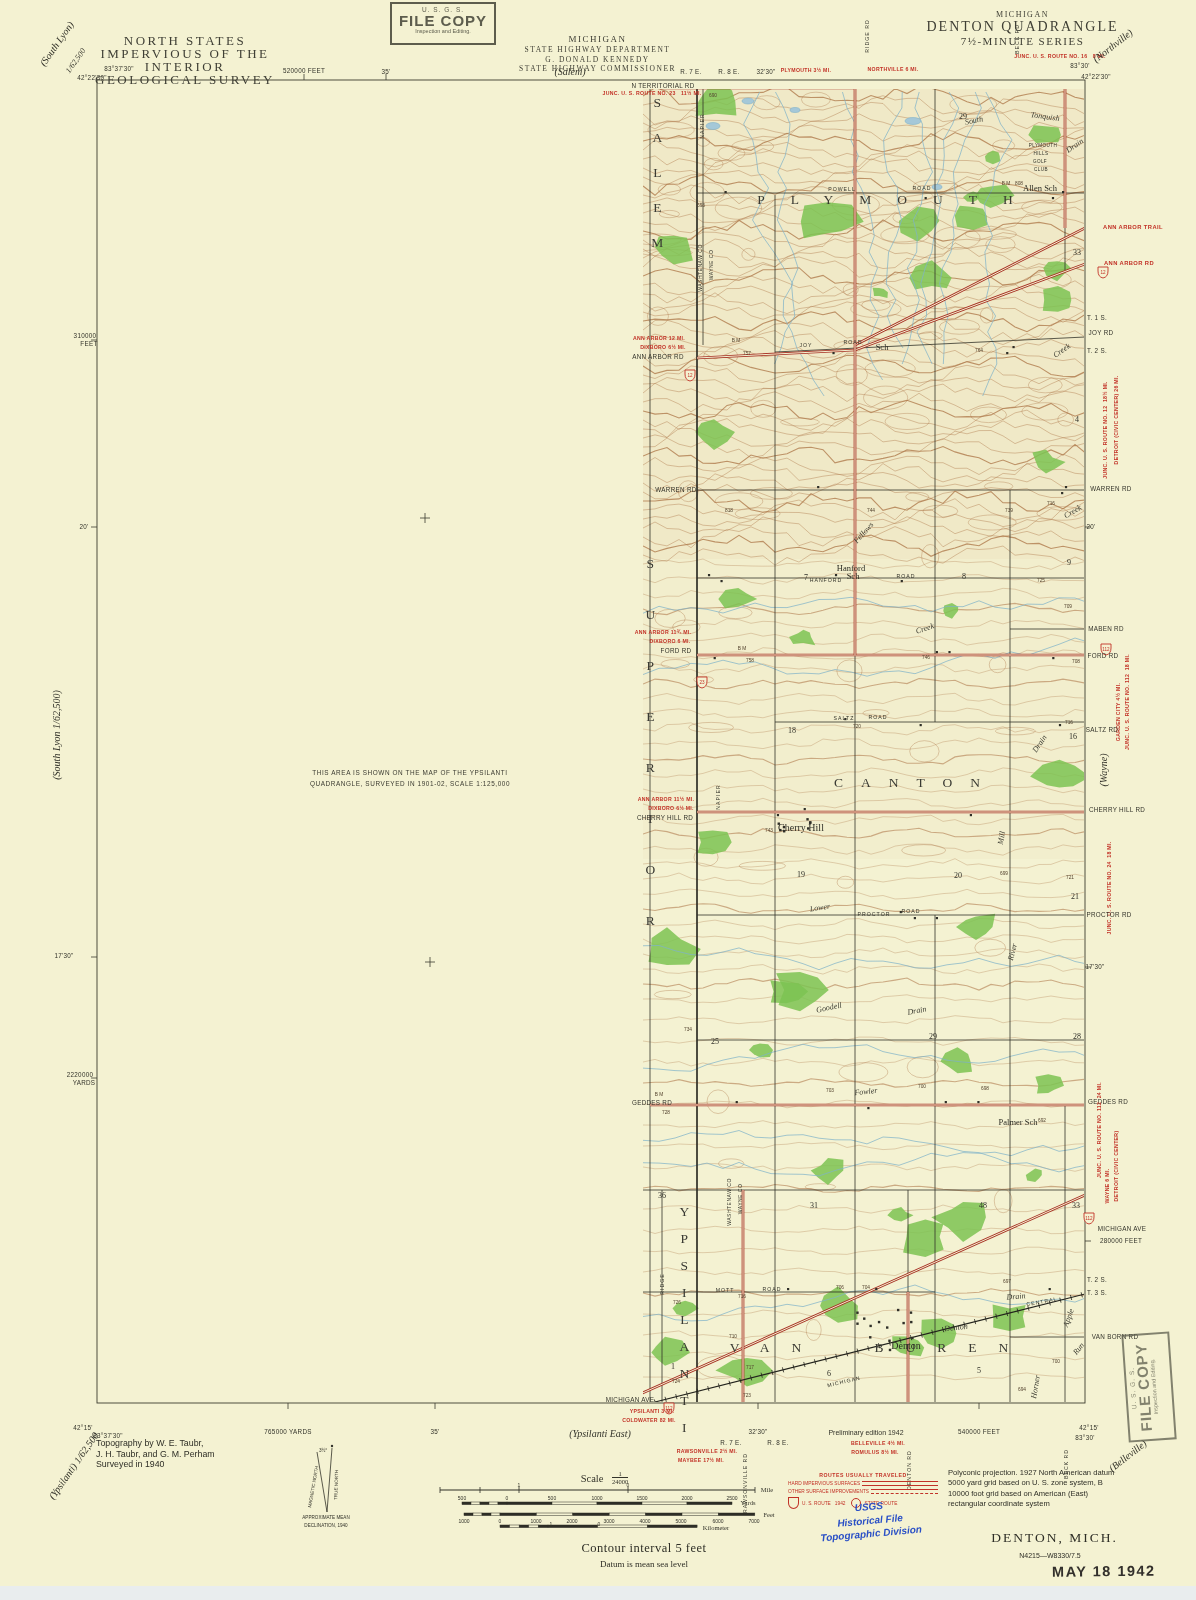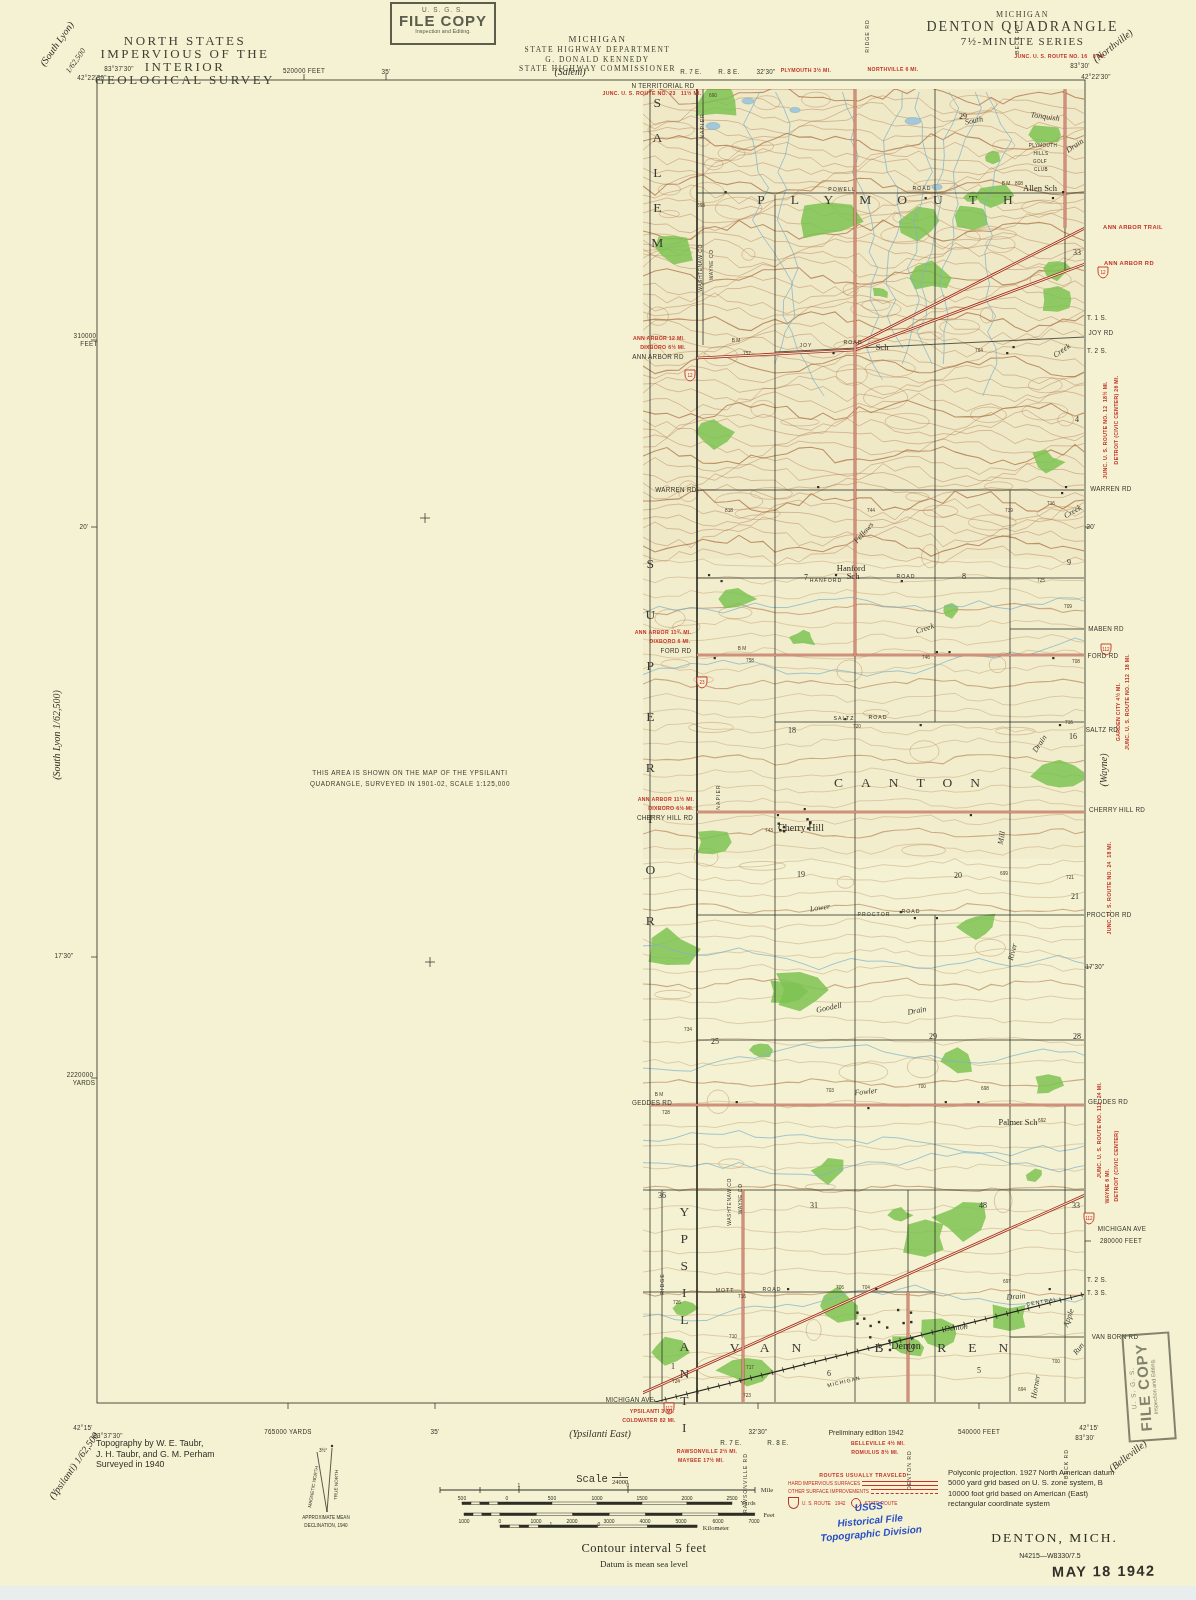--- a/index.html
+++ b/index.html
@@ -23,21 +23,21 @@
       writing-mode:vertical-rl;text-orientation:upright;}
   .twv{letter-spacing:20px;}.twv2{letter-spacing:36px;}.twv3{letter-spacing:12px;}
   .town{font-family:"Liberation Serif",serif;font-size:8.5px;color:#2c2c24;}
   .town2{font-family:"Liberation Serif",serif;font-size:10px;color:#2c2c24;}
   .sec{font-family:"Liberation Serif",serif;font-size:8px;color:#2f2f28;}
   .el{font-size:4.8px;color:#54432f;}
   .co{font-size:5px;letter-spacing:.5px;color:#33332a;}
   .sb{font-size:5px;color:#33332a;}
   .sb6{font-family:"Liberation Serif",serif;font-size:6.5px;color:#33332a;}
   .dec{font-size:4.6px;color:#33332a;}
-  .ser10{font-family:Liberation Mono, monospace;font-size:10.5px;color:#33332a;}
+  .ser10{font-family:Liberation Serif, serif;font-size:10.5px;color:#33332a;}
   .ser12{font-family:"Liberation Serif",serif;font-size:12.5px;letter-spacing:.5px;color:#2e2e26;}
   .ser9{font-family:"Liberation Serif",serif;font-size:9px;color:#2e2e26;}
   .hdr{position:absolute;text-align:center;color:#3f3f35;font-family:"Liberation Serif",serif;}
   .hdr-left{left:70px;top:34px;width:230px;}
   .hdr-left div{font-size:13px;letter-spacing:2.5px;line-height:1.0;}
   .hdr-center{left:480px;top:34px;width:235px;}
   .hdr-center div{font-size:7.5px;letter-spacing:1.5px;line-height:1.25;}
   .hdr-center div:first-child{font-size:9px;}
   .hdr-right{left:905px;top:10px;width:235px;}
   .hdr-right div:first-child{font-size:8px;letter-spacing:1.5px;}

